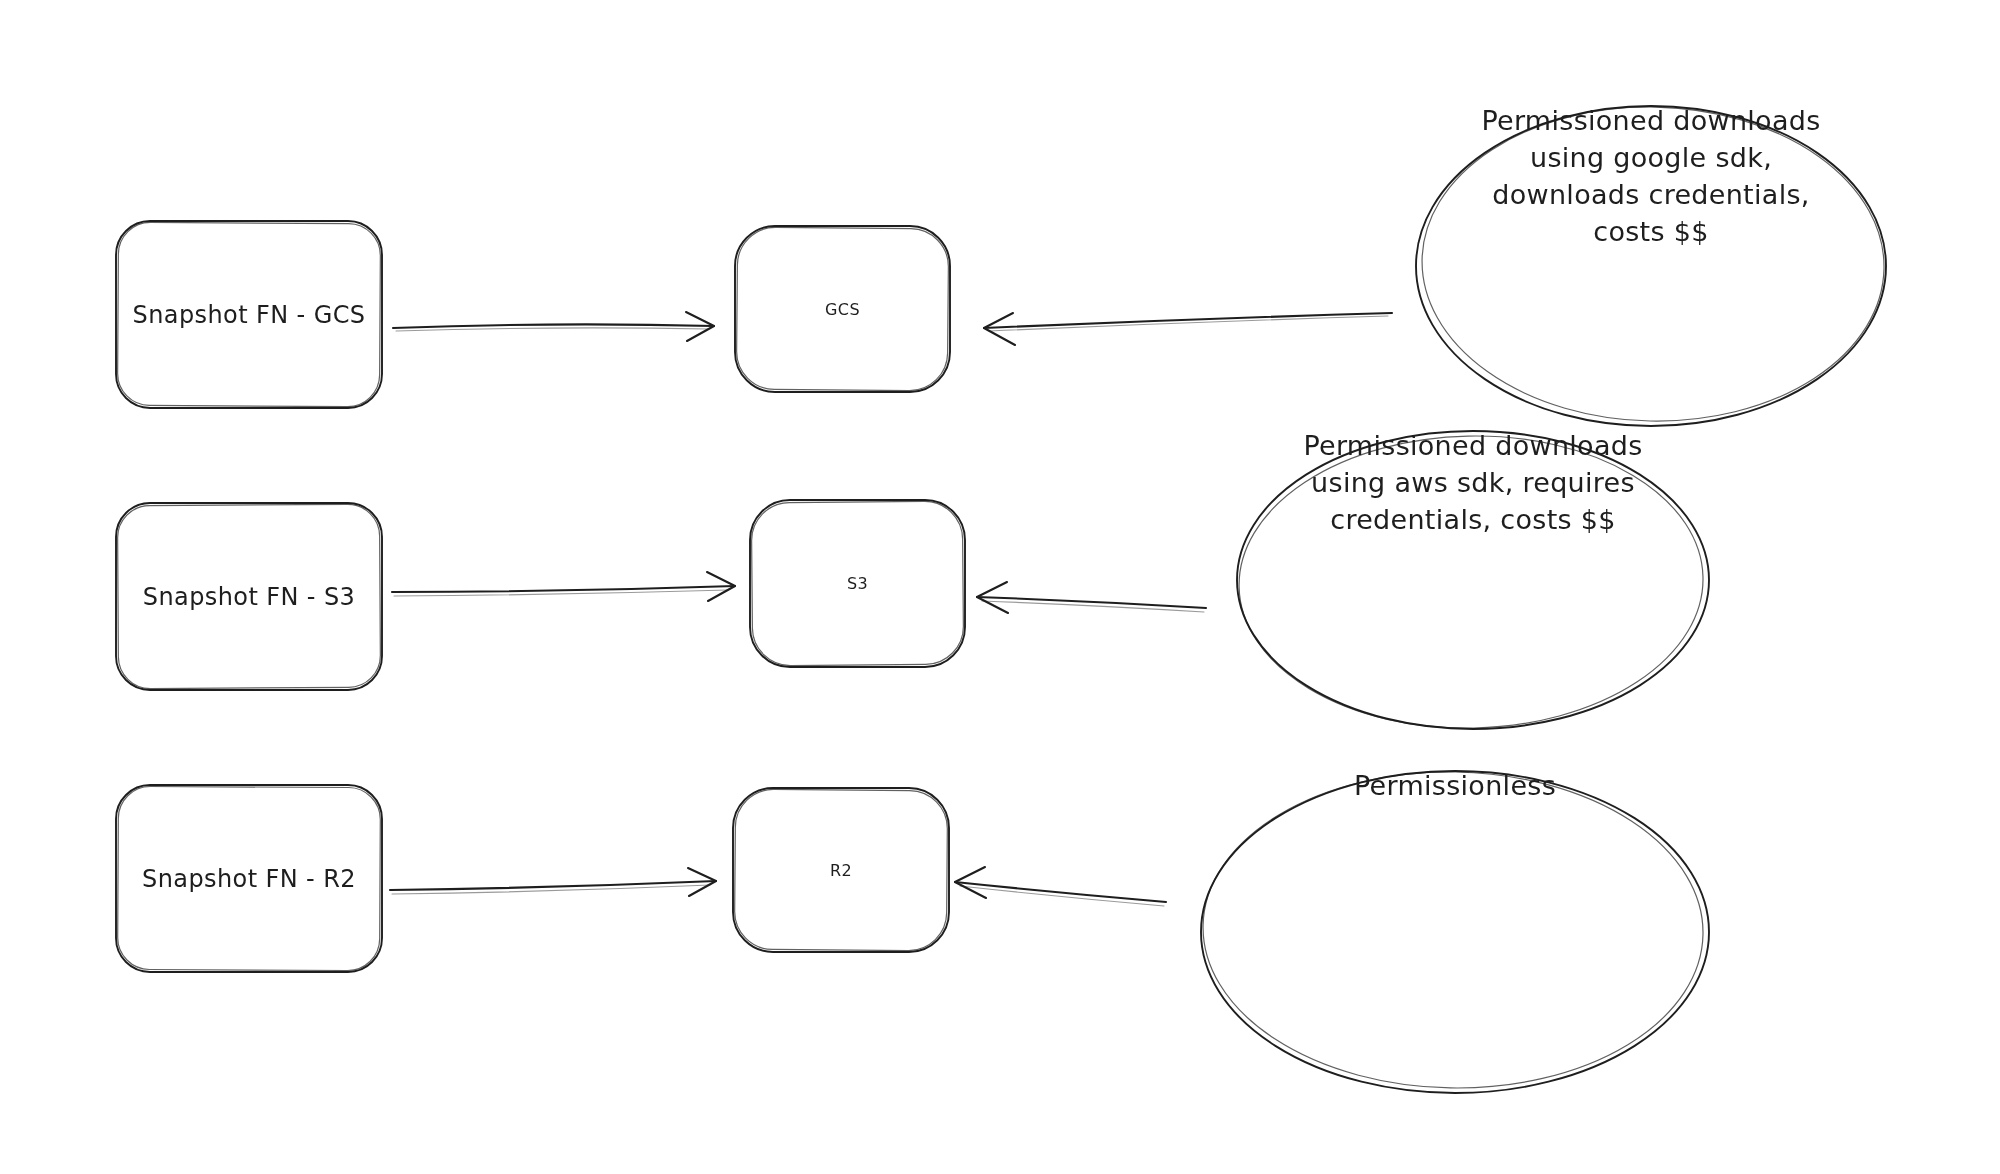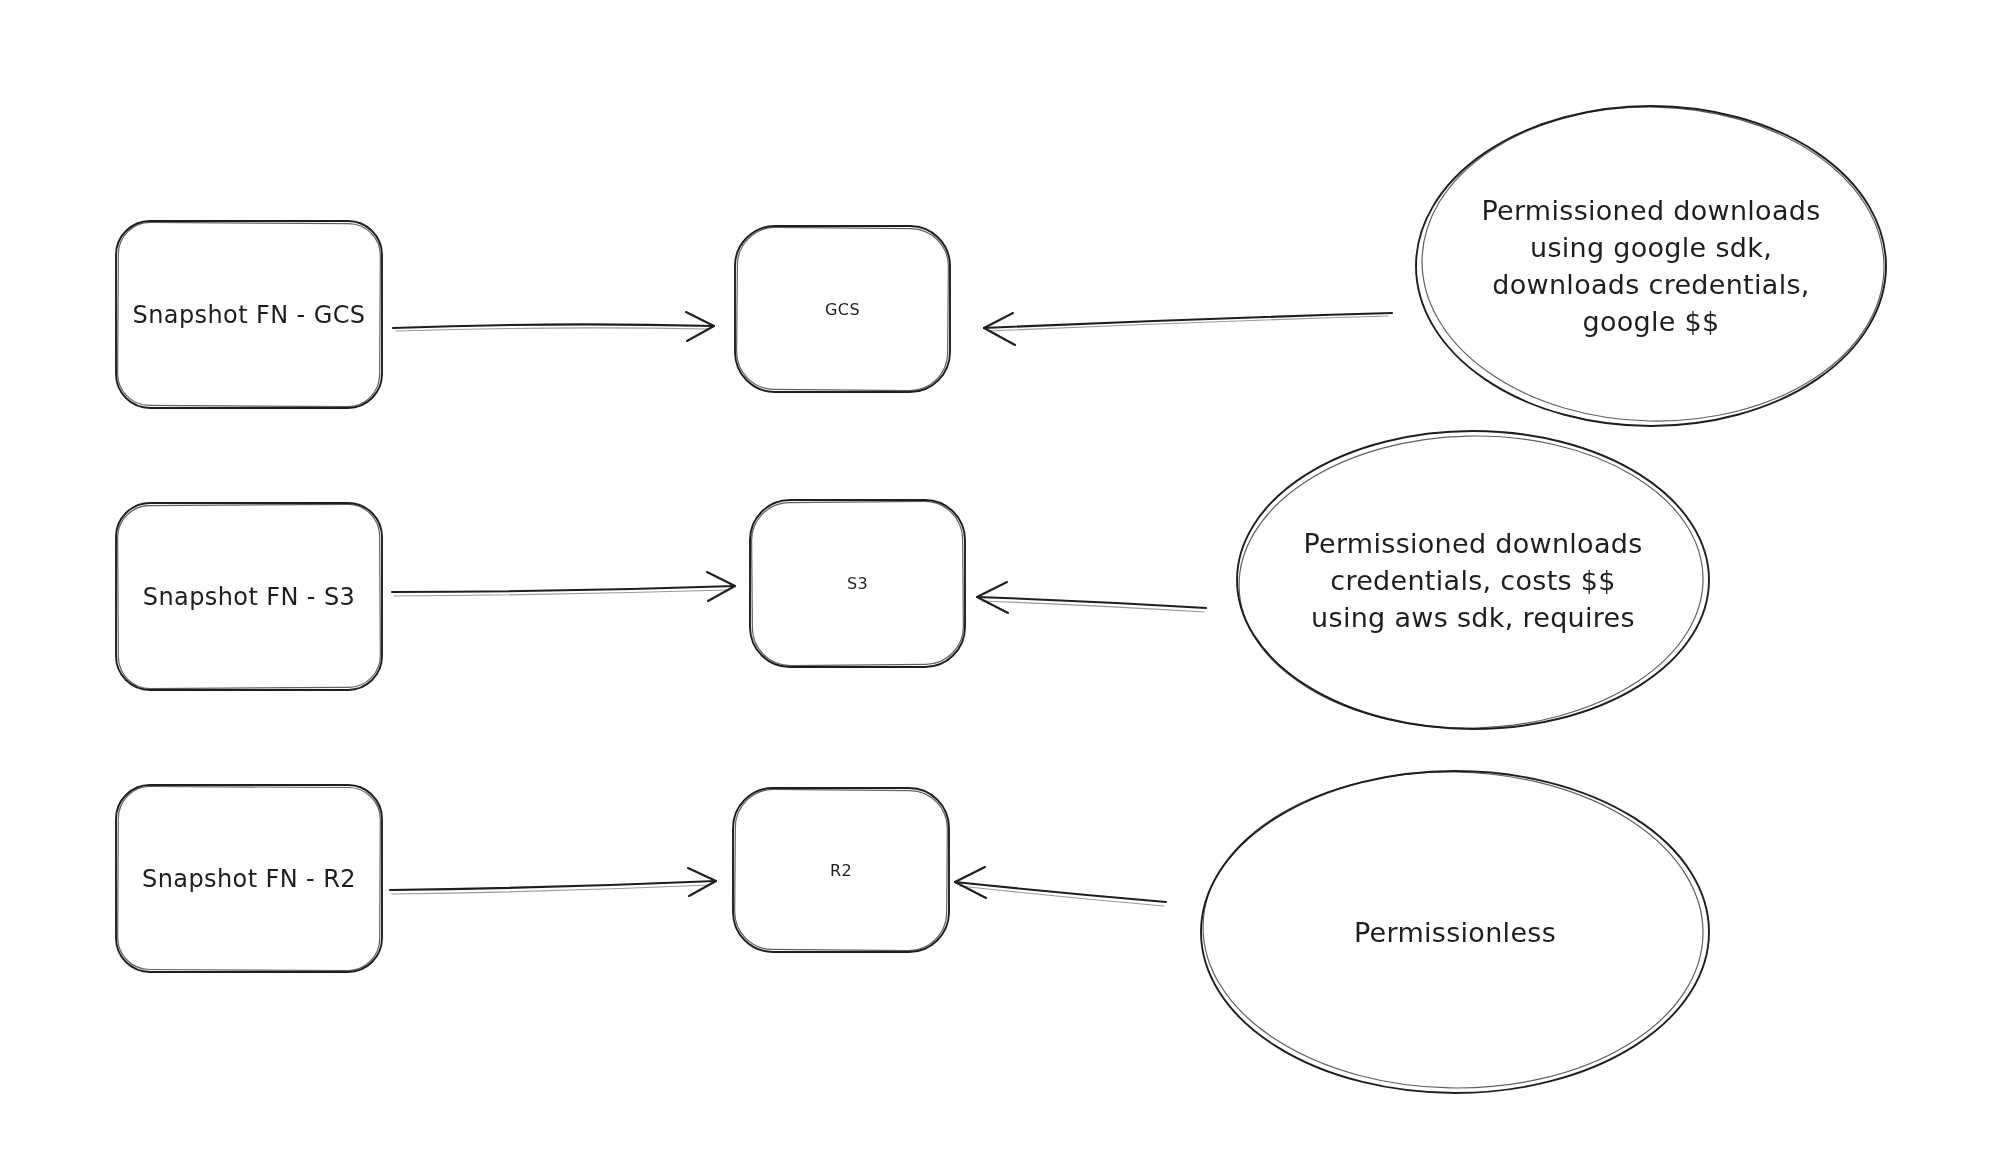--- a/index.html
+++ b/index.html
@@ -14,21 +14,21 @@
   .node > svg{position:absolute;left:0;top:0;overflow:visible;}
   .outline{fill:none;stroke:#1e1e1e;stroke-width:1.9;}
   .outline2{fill:none;stroke:#1e1e1e;stroke-width:1.2;opacity:.7;}
   .label{
     position:absolute;inset:0;display:flex;align-items:center;justify-content:center;
     font-size:24px;letter-spacing:.4px;white-space:nowrap;
   }
   .small-label{font-size:16px;}
   .lines{
     position:absolute;inset:0;display:flex;flex-direction:column;
-    align-items:center;justify-content:center;text-align:center;
+    align-items:center;justify-content:flex-start;text-align:center;
     font-size:27px;line-height:37px;letter-spacing:.3px;
   }
 </style>
 </head>
 <body>
 
 <div class="canvas">
 
   <svg class="layer" viewBox="0 0 2000 1174">
     <g>
@@ -113,33 +113,33 @@
 
   <div class="node" style="left:1412px;top:102px;width:478px;height:328px">
     <svg width="478" height="328">
       <ellipse class="outline" cx="239" cy="164" rx="235" ry="160"></ellipse>
       <ellipse class="outline2" cx="241" cy="162" rx="231" ry="157" transform="rotate(1.2 239 164)"></ellipse>
     </svg>
     <div class="lines">
       <div>Permissioned downloads</div>
       <div>using google sdk,</div>
       <div>downloads credentials,</div>
-      <div>google $$</div>
+      <div>costs $$</div>
     </div>
   </div>
 
   <div class="node" style="left:1233px;top:427px;width:480px;height:306px">
     <svg width="480" height="306">
       <ellipse class="outline" cx="240" cy="153" rx="236" ry="149"></ellipse>
       <ellipse class="outline2" cx="238" cy="155" rx="232" ry="146" transform="rotate(-1.2 240 153)"></ellipse>
     </svg>
     <div class="lines">
       <div>Permissioned downloads</div>
+      <div>using aws sdk, requires</div>
       <div>credentials, costs $$</div>
-      <div>using aws sdk, requires</div>
     </div>
   </div>
 
   <div class="node" style="left:1197px;top:767px;width:516px;height:330px">
     <svg width="516" height="330">
       <ellipse class="outline" cx="258" cy="165" rx="254" ry="161"></ellipse>
       <ellipse class="outline2" cx="256" cy="163" rx="250" ry="158" transform="rotate(1 258 165)"></ellipse>
     </svg>
     <div class="lines">
       <div>Permissionless</div>

